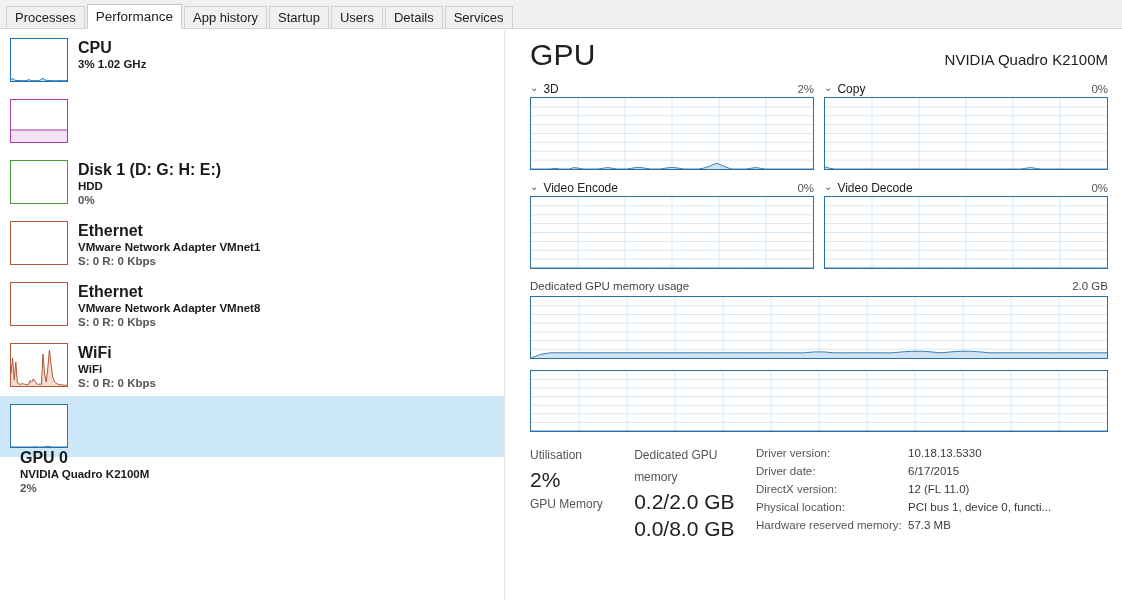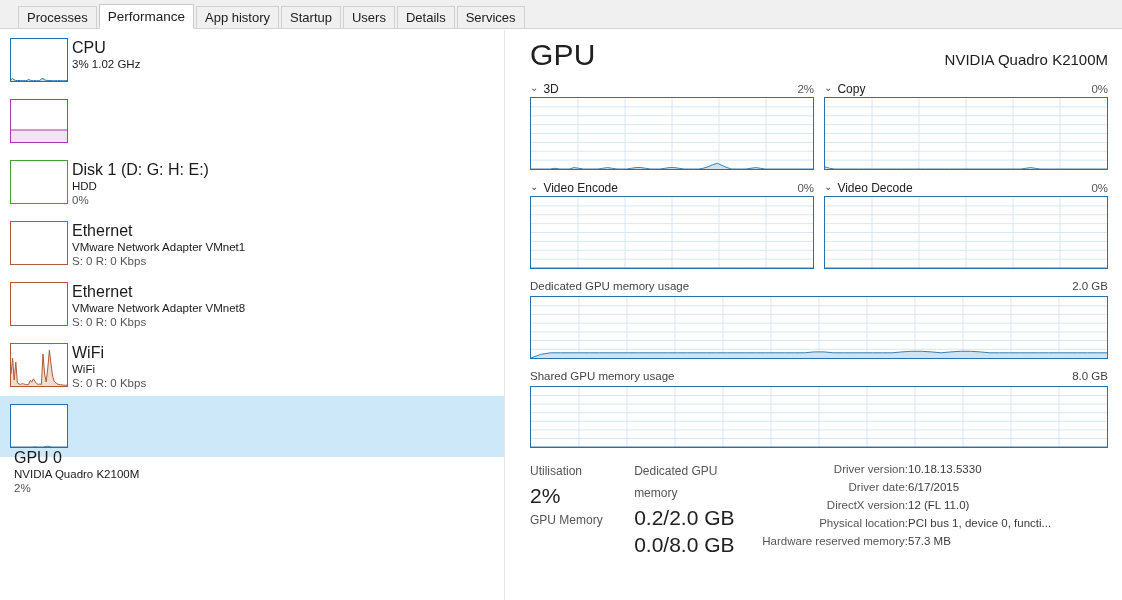--- a/index.html
+++ b/index.html
@@ -11,21 +11,21 @@
     overflow: hidden;
   }
   #app { position: relative; width: 1122px; height: 600px; }
 
   
   .tabbar {
     position: absolute; left: 0; top: 0; width: 1122px; height: 29px;
     background: #f0f0f0;
     border-bottom: 1px solid #d4d4d4;
     display: flex; align-items: flex-end;
-    padding-left: 18px;
+    padding-left: 6px;
   }
   .tab {
     height: 22px; line-height: 21px;
     padding: 0 8px;
     font-size: 13px; color: #202020;
     background: #f0f0f0;
     border: 1px solid #d0d0d0;
     border-bottom: none;
     margin-right: 2px;
     white-space: nowrap;
@@ -58,21 +58,21 @@
   .side-item.selected { background: #cde8f9; flex-direction: column; }
   .thumb {
     width: 58px; height: 44px;
     background: #ffffff;
     border: 1px solid #888;
     flex: 0 0 auto;
     position: relative;
     overflow: hidden;
   }
   .thumb svg { display: block; width: 100%; height: 100%; }
-  .side-text { margin-left: 4px; padding-top: 0px; }
+  .side-text { margin-left: 10px; padding-top: 0px; font-weight: bold; }
   .side-title { font-size: 16px; color: #1a1a1a; line-height: 19px; }
   .side-sub { font-size: 11.5px; color: #1a1a1a; line-height: 14px; }
   .side-sub.dim { color: #555; }
 
   
   .main {
     position: absolute; left: 506px; top: 30px;
     width: 616px; height: 570px;
     background: #ffffff;
     padding: 8px 14px 0 24px;
@@ -120,21 +120,21 @@
   .stat-col.wide { width: 140px; }
   .stat-k { font-size: 12px; color: #555; line-height: 22px; }
   .stat-v { font-size: 21px; color: #202020; line-height: 27px; font-weight: normal; }
 
   .detail-block { margin-left: 8px; display: flex; }
   .detail-keys { width: 152px; }
   .detail-vals { width: 200px; }
   .detail-keys div, .detail-vals div {
     font-size: 11.5px; color: #3a3a3a; line-height: 18px; white-space: nowrap;
   }
-  .detail-keys div { color: #555; text-align: right; }
+  .detail-keys div { color: #555; }
 </style>
 </head>
 <body>
 
 <div id="app">
 
   <div class="tabbar" id="tabbar">
       <div class="tab">Processes</div>
       <div class="tab active">Performance</div>
       <div class="tab">App history</div>
@@ -368,24 +368,20 @@
             <line x1="0" y1="34.86" x2="576" y2="34.86" stroke="#d9e7f2" stroke-width="1"></line>
             <line x1="0" y1="43.57" x2="576" y2="43.57" stroke="#d9e7f2" stroke-width="1"></line>
             <line x1="0" y1="52.29" x2="576" y2="52.29" stroke="#d9e7f2" stroke-width="1"></line>
             <path d="M0,61 L0.00,61.00 L9.76,57.34 L19.53,55.81 L29.29,55.81 L39.05,55.81 L48.81,55.81 L58.58,55.81 L68.34,55.81 L78.10,55.81 L87.86,55.81 L97.63,55.81 L107.39,55.81 L117.15,55.81 L126.92,55.81 L136.68,55.81 L146.44,55.81 L156.20,55.81 L165.97,55.81 L175.73,55.81 L185.49,55.81 L195.25,55.81 L205.02,55.81 L214.78,55.81 L224.54,55.81 L234.31,55.81 L244.07,55.81 L253.83,55.81 L263.59,55.81 L273.36,55.81 L283.12,54.90 L292.88,54.90 L302.64,55.81 L312.41,55.81 L322.17,55.81 L331.93,55.81 L341.69,55.81 L351.46,55.81 L361.22,55.81 L370.98,54.90 L380.75,54.29 L390.51,54.29 L400.27,54.90 L410.03,55.81 L419.80,54.90 L429.56,54.29 L439.32,54.29 L449.08,54.90 L458.85,55.81 L468.61,55.81 L478.37,55.81 L488.14,55.81 L497.90,55.81 L507.66,55.81 L517.42,55.81 L527.19,55.81 L536.95,55.81 L546.71,55.81 L556.47,55.81 L566.24,55.81 L576.00,55.81 L576,61 Z" fill="#cfe3f2"></path>
             <path d="M0.00,61.00 L9.76,57.34 L19.53,55.81 L29.29,55.81 L39.05,55.81 L48.81,55.81 L58.58,55.81 L68.34,55.81 L78.10,55.81 L87.86,55.81 L97.63,55.81 L107.39,55.81 L117.15,55.81 L126.92,55.81 L136.68,55.81 L146.44,55.81 L156.20,55.81 L165.97,55.81 L175.73,55.81 L185.49,55.81 L195.25,55.81 L205.02,55.81 L214.78,55.81 L224.54,55.81 L234.31,55.81 L244.07,55.81 L253.83,55.81 L263.59,55.81 L273.36,55.81 L283.12,54.90 L292.88,54.90 L302.64,55.81 L312.41,55.81 L322.17,55.81 L331.93,55.81 L341.69,55.81 L351.46,55.81 L361.22,55.81 L370.98,54.90 L380.75,54.29 L390.51,54.29 L400.27,54.90 L410.03,55.81 L419.80,54.90 L429.56,54.29 L439.32,54.29 L449.08,54.90 L458.85,55.81 L468.61,55.81 L478.37,55.81 L488.14,55.81 L497.90,55.81 L507.66,55.81 L517.42,55.81 L527.19,55.81 L536.95,55.81 L546.71,55.81 L556.47,55.81 L566.24,55.81 L576.00,55.81" fill="none" stroke="#3a7fb5" stroke-width="1"></path>
           </svg>
         </div>
     </div>
 
     <div style="margin-top:11px;">
-      <div class="sec-label-row">
-        <span>Shared GPU memory usage</span>
-        <span>8.0 GB</span>
-      </div>
       <div class="graph-box shared-graph">
           <svg viewBox="0 0 576 60" preserveAspectRatio="none">
             <line x1="48.00" y1="0" x2="48.00" y2="60" stroke="#d9e7f2" stroke-width="1"></line>
             <line x1="96.00" y1="0" x2="96.00" y2="60" stroke="#d9e7f2" stroke-width="1"></line>
             <line x1="144.00" y1="0" x2="144.00" y2="60" stroke="#d9e7f2" stroke-width="1"></line>
             <line x1="192.00" y1="0" x2="192.00" y2="60" stroke="#d9e7f2" stroke-width="1"></line>
             <line x1="240.00" y1="0" x2="240.00" y2="60" stroke="#d9e7f2" stroke-width="1"></line>
             <line x1="288.00" y1="0" x2="288.00" y2="60" stroke="#d9e7f2" stroke-width="1"></line>
             <line x1="336.00" y1="0" x2="336.00" y2="60" stroke="#d9e7f2" stroke-width="1"></line>
             <line x1="384.00" y1="0" x2="384.00" y2="60" stroke="#d9e7f2" stroke-width="1"></line>

